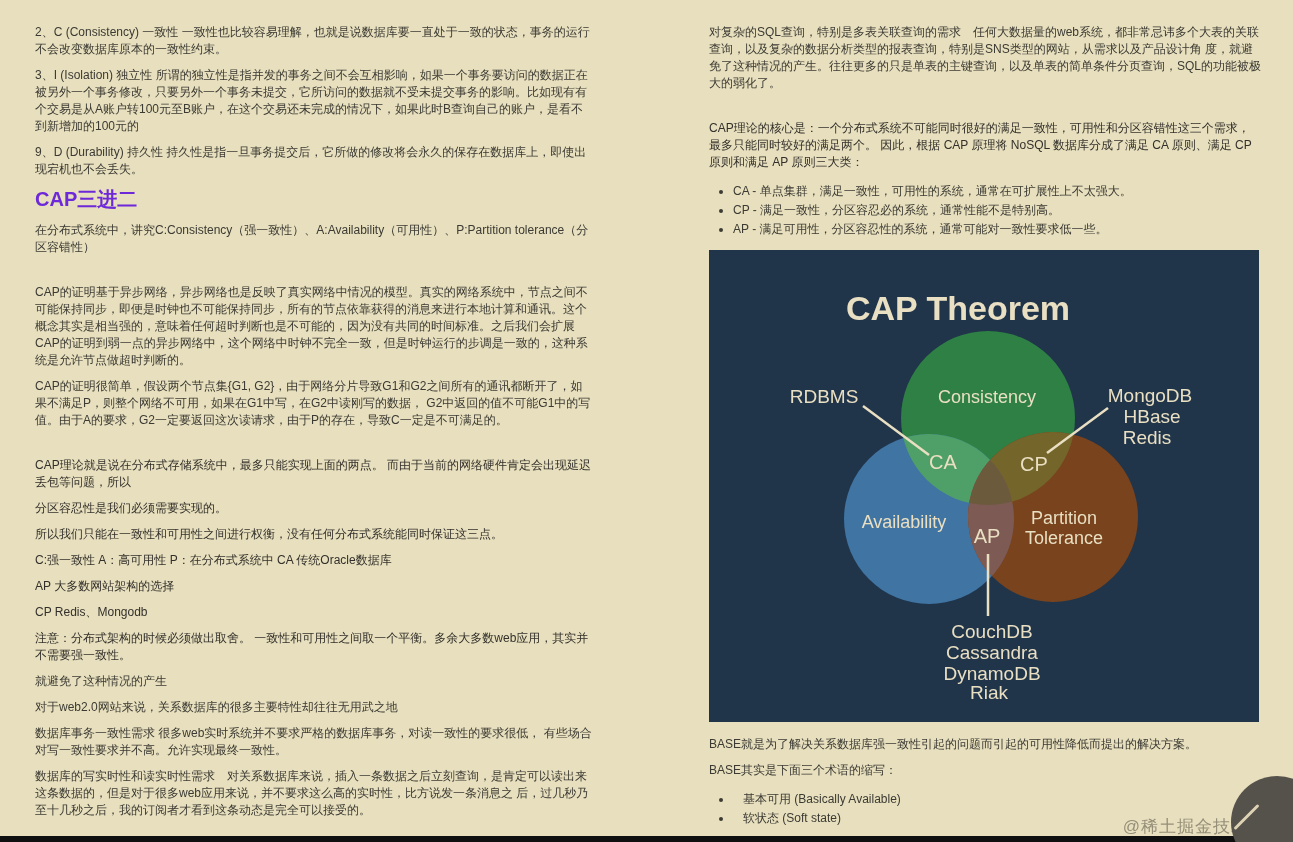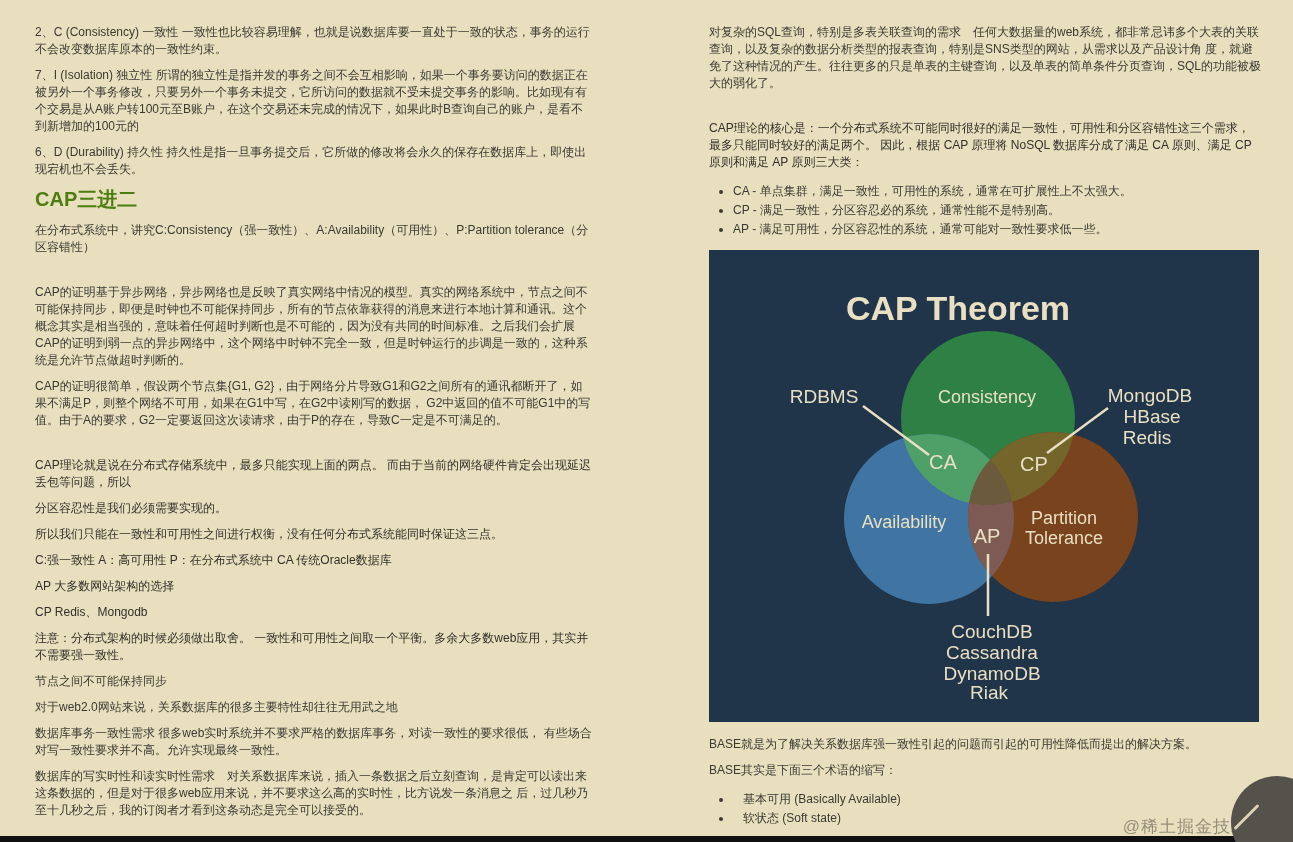--- a/index.html
+++ b/index.html
@@ -8,21 +8,21 @@
     font-family:"Liberation Sans","DejaVu Sans",sans-serif;
     background:#e7dfbd;color:#3b3a33;
   }
   .page{position:absolute;top:0;left:0;width:1293px;height:842px;overflow:hidden;}
   .col{position:absolute;top:20px;font-size:12px;line-height:17px;}
   #left-col{left:35px;width:558px;}
   #right-col{left:709px;width:552px;}
   .col p{margin:4px 0 9px 0;}
   .col p.bold{font-weight:400;color:#33302b;}
   .col p.gap{margin-bottom:28px;}
-  .col h2{font-size:20px;line-height:24px;margin:8px 0 11px 0;color:#4d7c0f;font-weight:700;}
+  .col h2{font-size:20px;line-height:24px;margin:8px 0 11px 0;color:#6d28d9;font-weight:700;}
   .col ul{margin:12px 0 12px 0;padding-left:24px;}
   .col ul.wide-gap li{padding-left:10px;}
   .col li{margin:0 0 2px 0;}
   #cap-diagram{width:550px;height:472px;margin:4px 0 14px 0;}
   #cap-diagram svg{display:block;}
   .watermark{
     position:absolute;right:8px;bottom:4px;font-size:17px;letter-spacing:1px;
     color:rgba(122,115,98,0.75);z-index:3;
   }
   .bottom-bar{position:absolute;left:0;right:0;bottom:0;height:6px;background:#101010;z-index:4;}
@@ -35,34 +35,34 @@
     transform:rotate(45deg);border-radius:2px;
   }
 </style>
 </head>
 <body style="background: rgb(231, 223, 189);">
 
 <div class="page">
 
   <div class="col" id="left-col">
       <p>2、C (Consistency) 一致性 一致性也比较容易理解，也就是说数据库要一直处于一致的状态，事务的运行不会改变数据库原本的一致性约束。</p>
-      <p>7、I (Isolation) 独立性 所谓的独立性是指并发的事务之间不会互相影响，如果一个事务要访问的数据正在被另外一个事务修改，只要另外一个事务未提交，它所访问的数据就不受未提交事务的影响。比如现有有个交易是从A账户转100元至B账户，在这个交易还未完成的情况下，如果此时B查询自己的账户，是看不到新增加的100元的</p>
-      <p>6、D (Durability) 持久性 持久性是指一旦事务提交后，它所做的修改将会永久的保存在数据库上，即使出现宕机也不会丢失。</p>
+      <p>3、I (Isolation) 独立性 所谓的独立性是指并发的事务之间不会互相影响，如果一个事务要访问的数据正在被另外一个事务修改，只要另外一个事务未提交，它所访问的数据就不受未提交事务的影响。比如现有有个交易是从A账户转100元至B账户，在这个交易还未完成的情况下，如果此时B查询自己的账户，是看不到新增加的100元的</p>
+      <p>9、D (Durability) 持久性 持久性是指一旦事务提交后，它所做的修改将会永久的保存在数据库上，即使出现宕机也不会丢失。</p>
       <h2>CAP三进二</h2>
       <p class="gap">在分布式系统中，讲究C:Consistency（强一致性）、A:Availability（可用性）、P:Partition tolerance（分区容错性）</p>
       <p>CAP的证明基于异步网络，异步网络也是反映了真实网络中情况的模型。真实的网络系统中，节点之间不可能保持同步，即便是时钟也不可能保持同步，所有的节点依靠获得的消息来进行本地计算和通讯。这个概念其实是相当强的，意味着任何超时判断也是不可能的，因为没有共同的时间标准。之后我们会扩展CAP的证明到弱一点的异步网络中，这个网络中时钟不完全一致，但是时钟运行的步调是一致的，这种系统是允许节点做超时判断的。</p>
       <p class="gap">CAP的证明很简单，假设两个节点集{G1, G2}，由于网络分片导致G1和G2之间所有的通讯都断开了，如果不满足P，则整个网络不可用，如果在G1中写，在G2中读刚写的数据， G2中返回的值不可能G1中的写值。由于A的要求，G2一定要返回这次读请求，由于P的存在，导致C一定是不可满足的。</p>
       <p class="bold">CAP理论就是说在分布式存储系统中，最多只能实现上面的两点。 而由于当前的网络硬件肯定会出现延迟丢包等问题，所以</p>
       <p class="bold">分区容忍性是我们必须需要实现的。</p>
       <p class="bold">所以我们只能在一致性和可用性之间进行权衡，没有任何分布式系统能同时保证这三点。</p>
       <p class="bold">C:强一致性 A：高可用性 P：在分布式系统中 CA 传统Oracle数据库</p>
       <p class="bold">AP 大多数网站架构的选择</p>
       <p class="bold">CP Redis、Mongodb</p>
       <p class="bold">注意：分布式架构的时候必须做出取舍。 一致性和可用性之间取一个平衡。多余大多数web应用，其实并不需要强一致性。</p>
-      <p>节点之间不可能保持同步</p>
+      <p>就避免了这种情况的产生</p>
       <p>对于web2.0网站来说，关系数据库的很多主要特性却往往无用武之地</p>
       <p>数据库事务一致性需求 很多web实时系统并不要求严格的数据库事务，对读一致性的要求很低， 有些场合对写一致性要求并不高。允许实现最终一致性。</p>
       <p>数据库的写实时性和读实时性需求　对关系数据库来说，插入一条数据之后立刻查询，是肯定可以读出来这条数据的，但是对于很多web应用来说，并不要求这么高的实时性，比方说发一条消息之 后，过几秒乃至十几秒之后，我的订阅者才看到这条动态是完全可以接受的。</p>
     </div>
 
   <div class="col" id="right-col">
       <p class="gap">对复杂的SQL查询，特别是多表关联查询的需求　任何大数据量的web系统，都非常忌讳多个大表的关联查询，以及复杂的数据分析类型的报表查询，特别是SNS类型的网站，从需求以及产品设计角 度，就避免了这种情况的产生。往往更多的只是单表的主键查询，以及单表的简单条件分页查询，SQL的功能被极大的弱化了。</p>
       <p class="bold">CAP理论的核心是：一个分布式系统不可能同时很好的满足一致性，可用性和分区容错性这三个需求，最多只能同时较好的满足两个。 因此，根据 CAP 原理将 NoSQL 数据库分成了满足 CA 原则、满足 CP 原则和满足 AP 原则三大类：</p>
       <ul>
         <li>CA - 单点集群，满足一致性，可用性的系统，通常在可扩展性上不太强大。</li>

